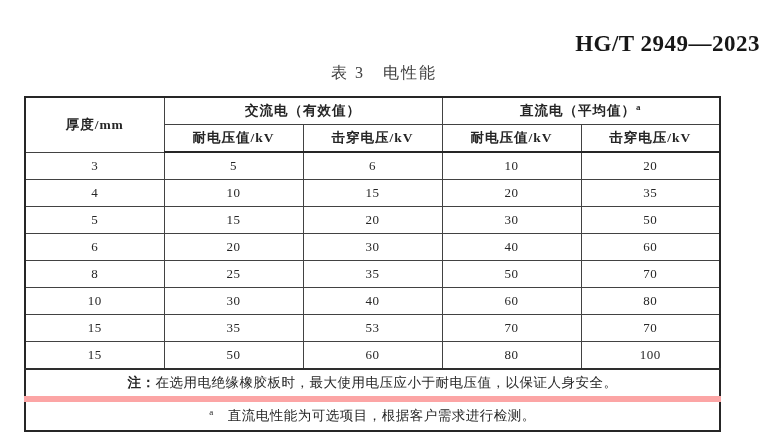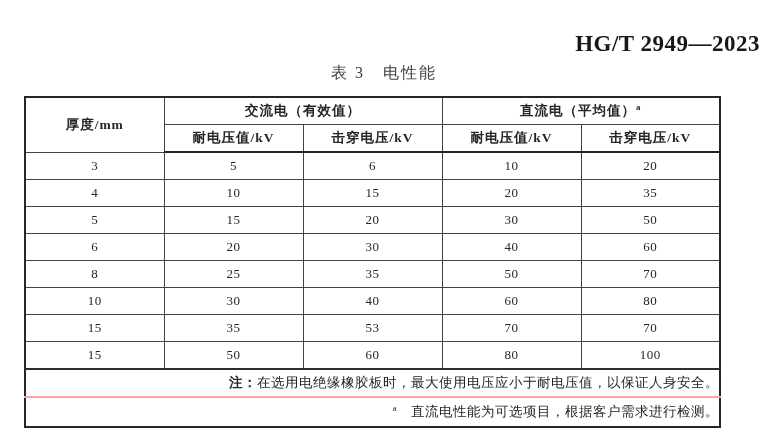--- a/index.html
+++ b/index.html
@@ -54,26 +54,26 @@
     padding: 0;
     height: 26px;
     font-weight: normal;
   }
   
   table.props { border: 2px solid #262626; }
   table.props thead th { font-weight: bold; font-size: 13.5px; letter-spacing: 1px; margin-top: 48px; }
   table.props thead tr.sub-header-row th { border-bottom: 2.5px solid #262626; text-align: center; }
   table.props td.num { font-size: 13px; letter-spacing: 0.5px; }
   tr.note-row td, tr.footnote-row td {
-    text-align: right;
+    text-align: center;
     font-size: 13.5px;
     letter-spacing: 0.5px;
   }
   tr.note-row td { border-top: 2px solid #2e2e2e; height: 26px; }
-  tr.footnote-row td { border-top: 2px solid #fca5a5; height: 28px; }
+  tr.footnote-row td { border-top: 6px solid #fca5a5; height: 28px; }
   .note-prefix { font-weight: bold; }
   sup.fn {
     font-size: 9px;
     vertical-align: super;
     line-height: 0;
   }
   tr.footnote-row sup.fn { margin-right: 14px; }
 </style>
 </head>
 <body>

